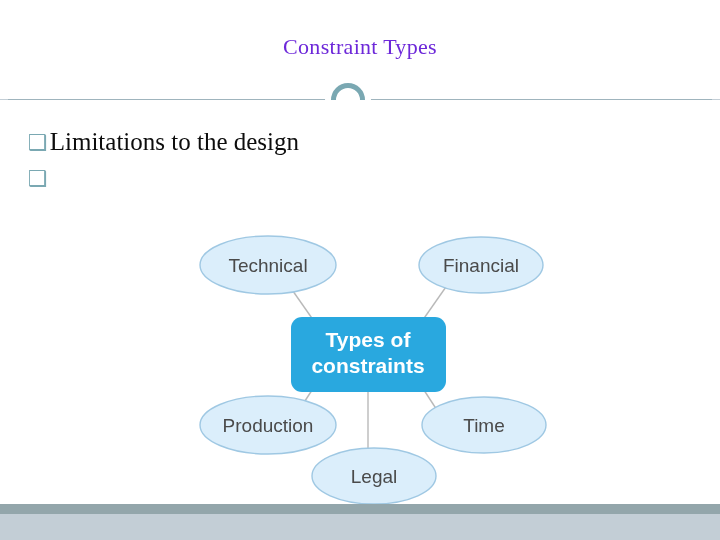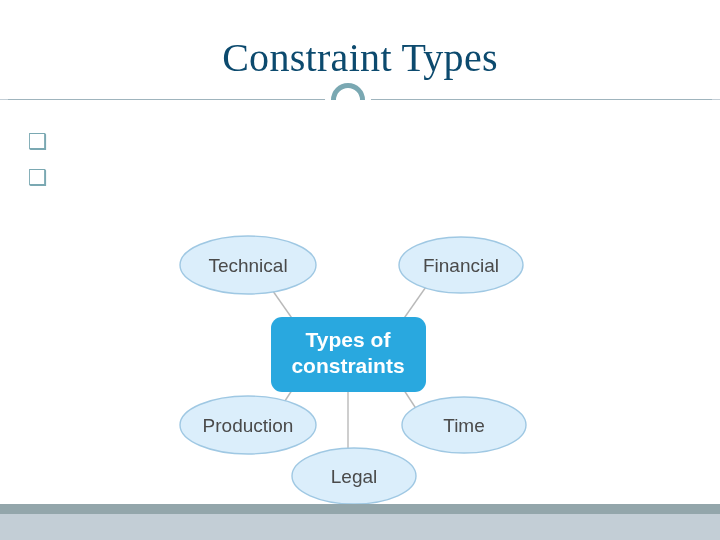--- a/index.html
+++ b/index.html
@@ -29,22 +29,22 @@
     height: 99px;
     background: #ffffff;
   }
   .slide-title {
     position: absolute;
     left: 0;
     top: 34px;
     width: 720px;
     text-align: center;
     font-family: "Liberation Serif", serif;
-    font-size: 40px;
-    color: #0c4a6e;
+    font-size: 22px;
+    color: #6d28d9;
     letter-spacing: 0.3px;
   }
   
   .title-rule {
     position: absolute;
     left: 8px;
     top: 99px;
     width: 704px;
     height: 1px;
     background: #9fb4bd;
@@ -114,21 +114,21 @@
     margin-right: 2px;
     font-family: "DejaVu Sans", sans-serif;
     line-height: 36px;
   }
   .bullet-text {
     font-family: "Liberation Serif", serif;
   }
   
   .figure {
     position: absolute;
-    left: 128px;
+    left: 148px;
     top: 199px;
     width: 437px;
     height: 309px;
     background: #ffffff;
   }
   .figure svg {
     display: block;
   }
 </style>
 </head>
@@ -142,20 +142,21 @@
 
   <div class="title-rule"></div>
   <div class="ring-halo"></div>
   <div class="title-ring"></div>
 
   <div class="content-band"></div>
 
   <div class="bullets">
     <div class="bullet-row">
       <span class="bullet-marker">❑</span>
+      <span class="bullet-text">Limitations to the design</span>
     </div>
     <div class="bullet-row">
       <span class="bullet-marker">❑</span>
     </div>
   </div>
 
   <div class="figure">
     <svg width="437" height="309" viewBox="0 0 437 309" xmlns="http://www.w3.org/2000/svg">
       <rect x="0" y="0" width="437" height="309" fill="#ffffff"></rect>
 

